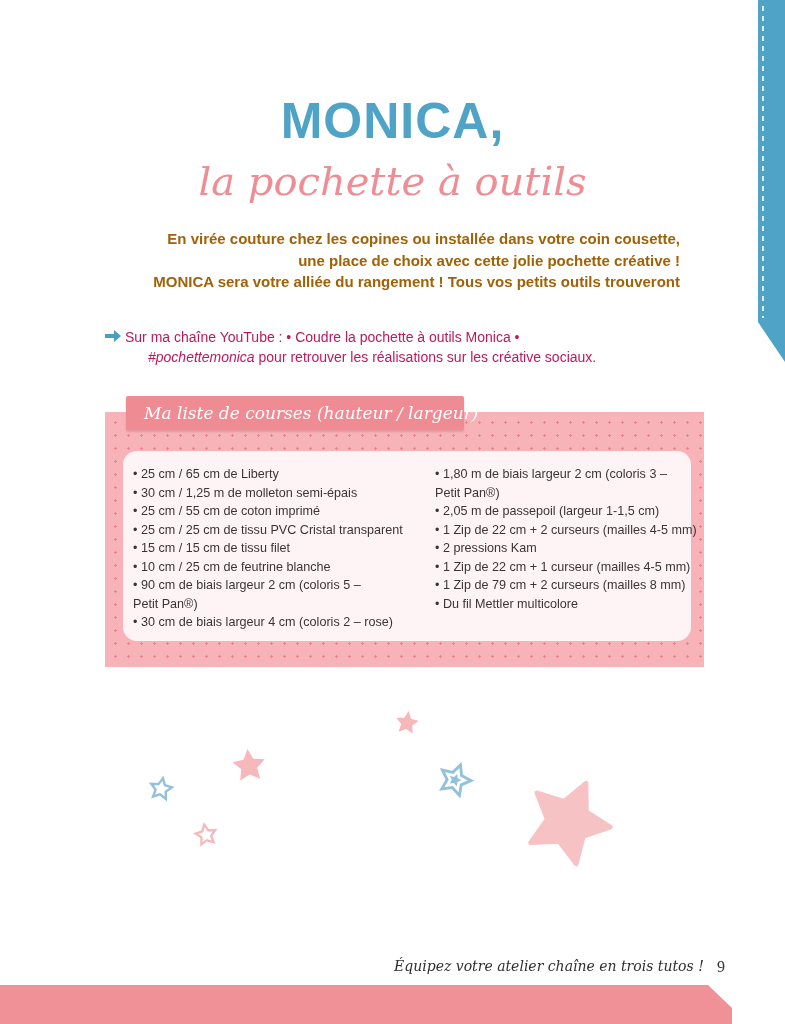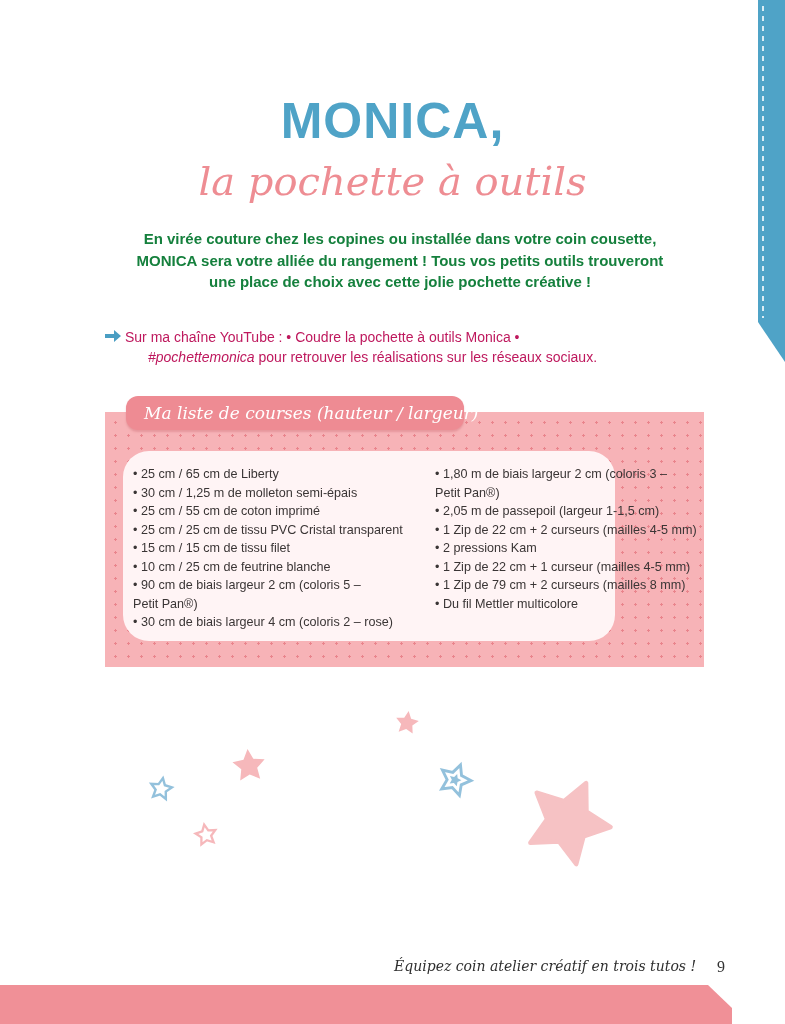--- a/index.html
+++ b/index.html
@@ -1,27 +1,27 @@
 <!DOCTYPE html>
 <html><head>
 <meta charset="utf-8">
 <style>
   html, body { margin:0; padding:0; }
   body { width:785px; height:1024px; position:relative; background:#ffffff; overflow:hidden; font-family:"Liberation Sans", sans-serif; }
   .side-tab { position:absolute; left:758px; top:0; width:27px; height:362px; }
   .title { position:absolute; left:0; top:92px; width:785px; text-align:center; font-family:"Liberation Sans", sans-serif; font-weight:bold; font-size:50px; letter-spacing:1px; color:#4fa3c7; }
   .subtitle { position:absolute; left:0; top:158px; width:785px; text-align:center; font-family:"DejaVu Serif", serif; font-style:italic; font-size:40px; color:#ee8d93; }
-  .intro { position:absolute; left:120px; top:228px; width:560px; text-align:center; font-weight:bold; font-size:15px; line-height:21.5px; color:#15803d; }
+  .intro { position:absolute; left:120px; top:228px; width:560px; text-align:right; font-weight:bold; font-size:15px; line-height:21.5px; color:#a16207; }
   .youtube { position:absolute; left:105px; top:327px; width:560px; font-size:14px; line-height:20px; color:#be185d; }
   .youtube .arrow { display:inline-block; width:16px; margin-right:4px; }
   .youtube .l2 { padding-left:20px; display:block; }
   .youtube .hash { font-style:italic;margin-left:23px; }
   .shop-box { position:absolute; left:105px; top:412px; width:599px; height:255px; background-color:#f7b3b7; background-image:radial-gradient(circle, #e9848c 1.1px, transparent 1.4px); background-size:13px 13px; background-position:4px 4px; }
-  .shop-tag { position:absolute; left:126px; top:396px; width:338px; height:34px; background:#ee8b93; border-radius:12px; box-shadow:0 2px 2px rgba(200,100,110,0.35); color:#ffffff; font-family:"DejaVu Serif", serif; font-style:italic; font-size:17px; line-height:34px; padding-left:18px; box-sizing:border-box; white-space:nowrap; }
-  .shop-card { position:absolute; left:123px; top:451px; width:492px; height:190px; background:#fff4f5; border-radius:26px; }
+  .shop-tag { position:absolute; left:126px; top:396px; width:338px; height:34px; background:#ee8b93; border-radius:2px; box-shadow:0 2px 2px rgba(200,100,110,0.35); color:#ffffff; font-family:"DejaVu Serif", serif; font-style:italic; font-size:17px; line-height:34px; padding-left:18px; box-sizing:border-box; white-space:nowrap; }
+  .shop-card { position:absolute; left:123px; top:451px; width:568px; height:190px; background:#fff4f5; border-radius:14px; }
   .col { position:absolute; top:14px; font-size:12.6px; line-height:18.5px; color:#3a3535; }
   .col.left { left:10px; width:285px; }
   .col.right { left:296px; width:250px;margin-left:16px; }
   .col div { white-space:nowrap; }
   .col .wrap { white-space:normal; }
   .stars { position:absolute; left:0; top:0; width:785px; height:1024px; pointer-events:none; }
   .footer-text { position:absolute; left:394px; top:958px; font-family:"DejaVu Serif", serif; font-style:italic; font-size:14px; color:#2f2f2f; }
   .page-num { position:absolute; left:717px; top:958px; font-family:"Liberation Serif", serif; font-size:16px; color:#333; }
   .footer-band { position:absolute; left:0; top:985px; width:732px; height:39px; }
 </style>
@@ -31,31 +31,31 @@
 <svg class="side-tab" viewBox="0 0 27 362" width="27" height="362">
   <polygon points="0,0 27,0 27,362 0,322" fill="#4fa3c7"></polygon>
   <line x1="5" y1="6" x2="5" y2="318" stroke="#ffffff" stroke-width="1.6" stroke-dasharray="5,5"></line>
 </svg>
 
 <div class="title">MONICA,</div>
 <div class="subtitle">la pochette à outils</div>
 
 <div class="intro">
   <div>En virée couture chez les copines ou installée dans votre coin cousette,</div>
+  <div>une place de choix avec cette jolie pochette créative !</div>
   <div>MONICA sera votre alliée du rangement ! Tous vos petits outils trouveront</div>
-  <div>une place de choix avec cette jolie pochette créative !</div>
 </div>
 
 <div class="youtube">
   <span class="arrow">
     <svg width="16" height="12" viewBox="0 0 16 12">
         <path d="M0 4 H9 V0 L16 6 L9 12 V8 H0 Z" fill="#4a9ec3"></path>
       </svg>
   </span><span>Sur ma chaîne YouTube : • Coudre la pochette à outils Monica •</span>
-  <span class="l2"><span class="hash">#pochettemonica</span><span> pour retrouver les réalisations sur les réseaux sociaux.</span></span>
+  <span class="l2"><span class="hash">#pochettemonica</span><span> pour retrouver les réalisations sur les créative sociaux.</span></span>
 </div>
 
 <div class="shop-box"></div>
 <div class="shop-tag">Ma liste de courses (hauteur / largeur)</div>
 <div class="shop-card">
   <div class="col left">
     <div>• 25 cm / 65 cm de Liberty</div>
     <div>• 30 cm / 1,25 m de molleton semi-épais</div>
     <div>• 25 cm / 55 cm de coton imprimé</div>
     <div>• 25 cm / 25 cm de tissu PVC Cristal transparent</div>
@@ -93,18 +93,18 @@
     </g>
   <g transform="translate(455,780) scale(1.6) rotate(20)">
       <use href="#star" fill="none" stroke="#93c1dc" stroke-width="1.8"></use>
       <use href="#star" transform="scale(0.4)" fill="#93c1dc"></use>
     </g>
   <g transform="translate(568,822) scale(4.3) rotate(25)">
       <use href="#star" fill="#f6c2c4" stroke="#f6c2c4" stroke-width="1" stroke-linejoin="round"></use>
     </g>
 </svg>
 
-<div class="footer-text">Équipez coin atelier créatif en trois tutos !</div>
+<div class="footer-text">Équipez votre atelier chaîne en trois tutos !</div>
 <div class="page-num">9</div>
 
 <svg class="footer-band" viewBox="0 0 732 39" width="732" height="39">
   <polygon points="0,0 708,0 732,23 732,39 0,39" fill="#f09097"></polygon>
 </svg>
 
 </body></html>

